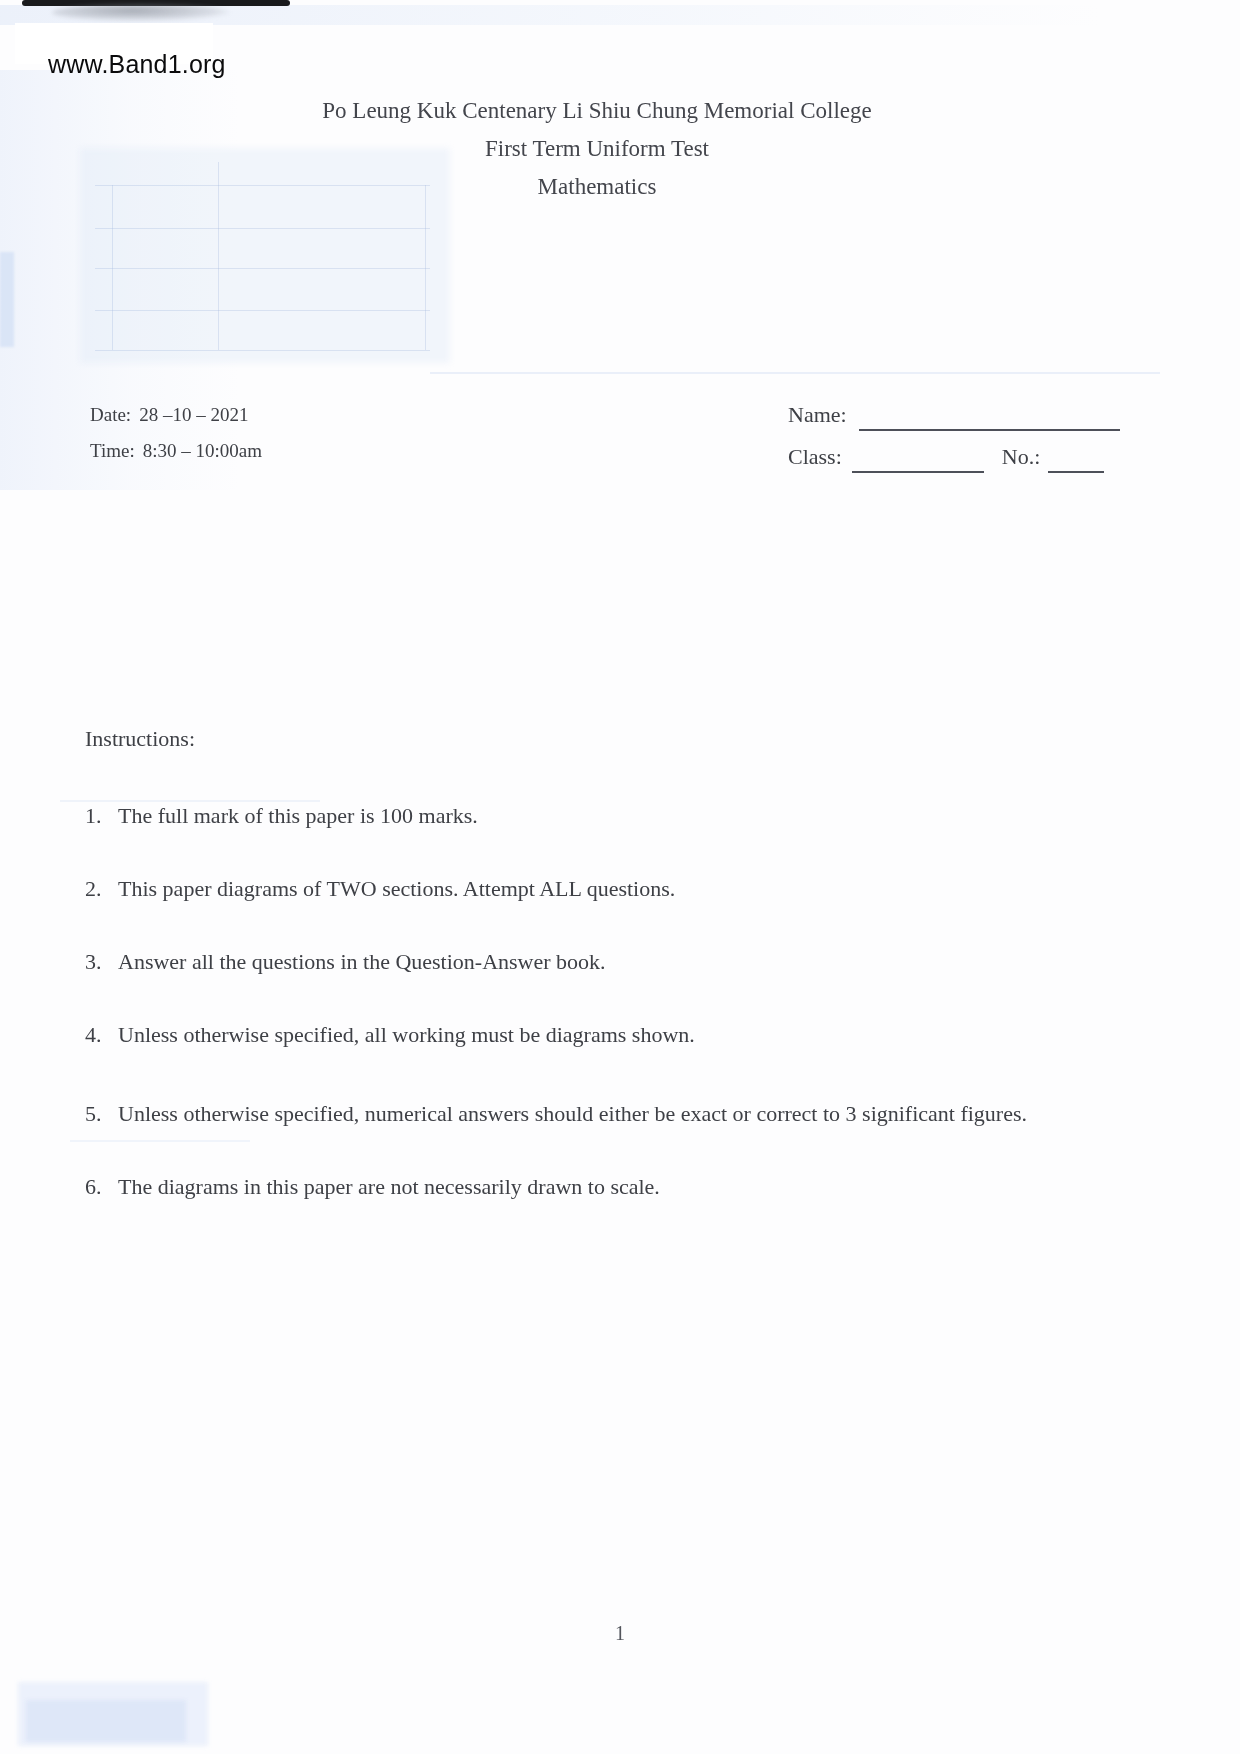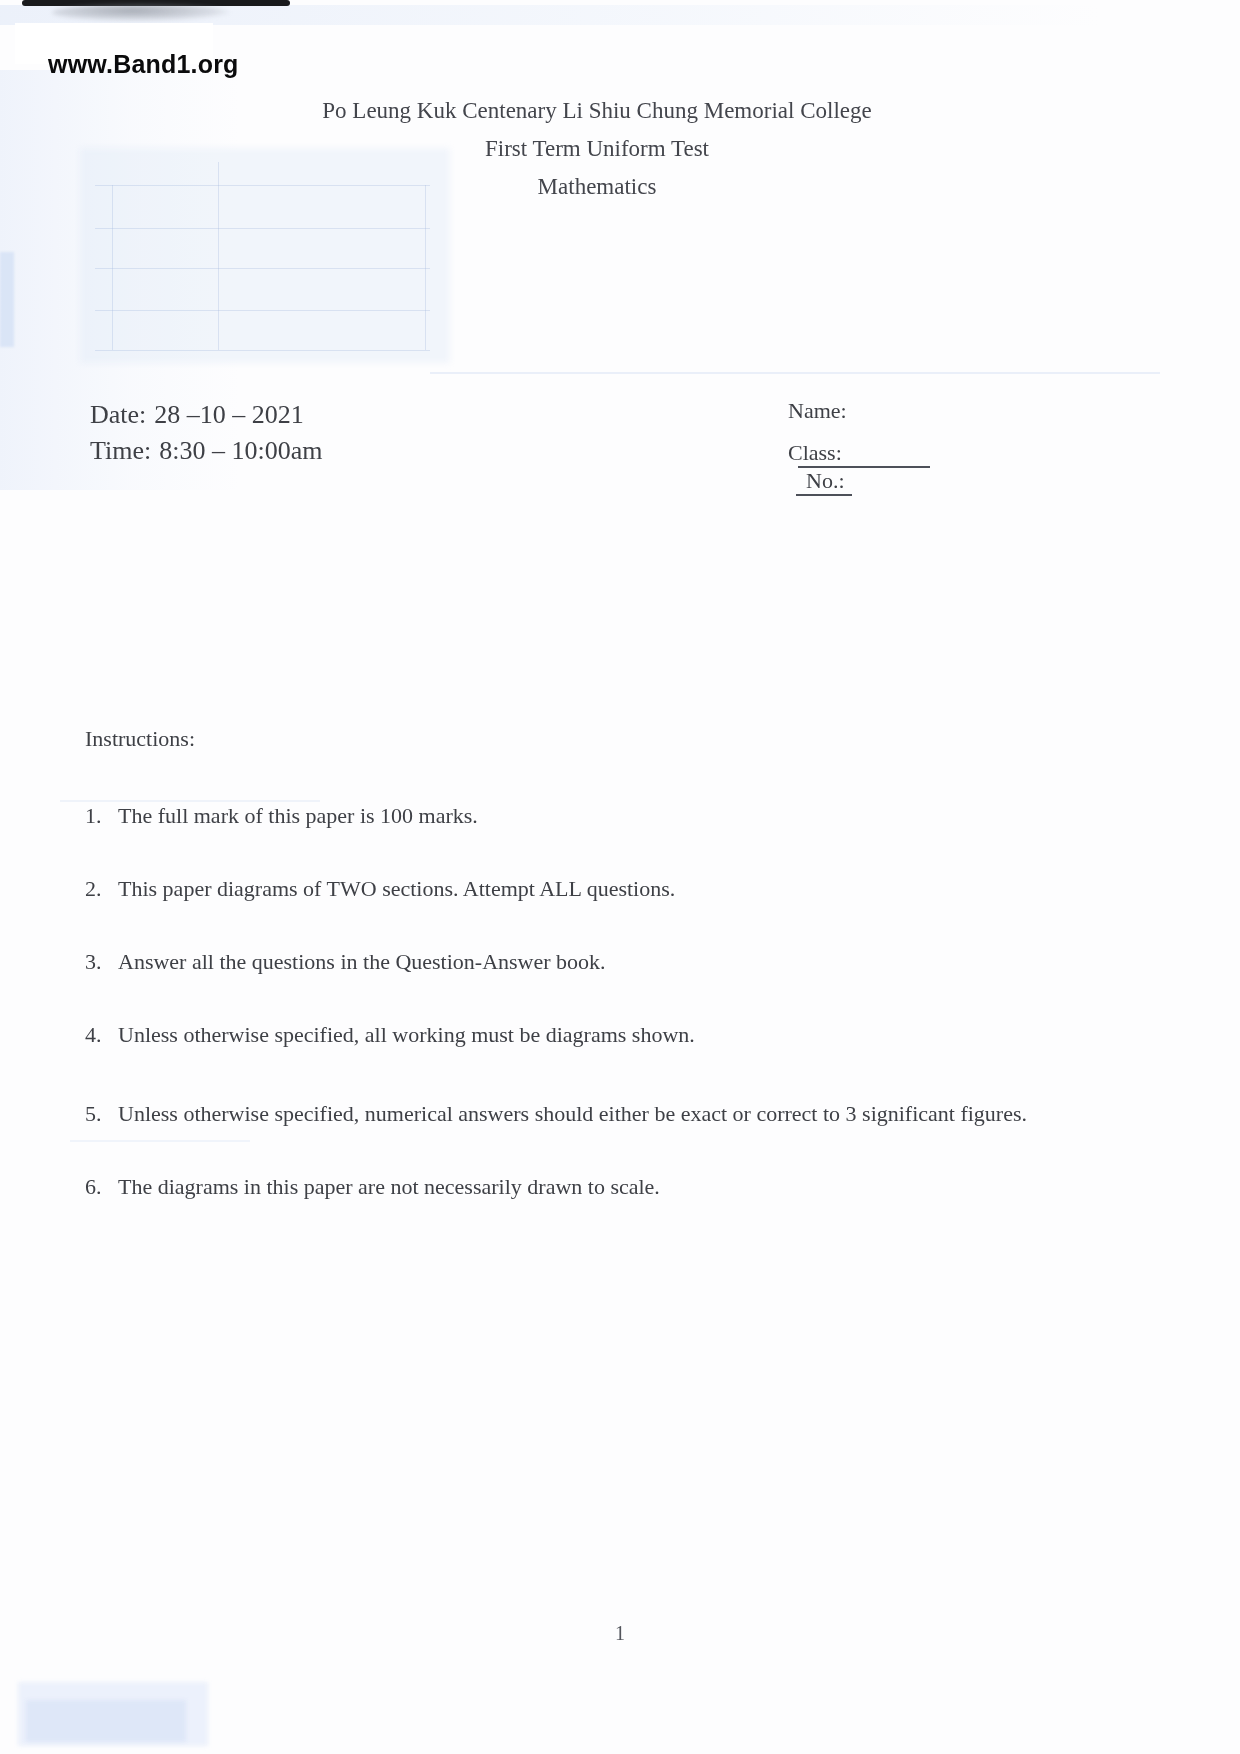--- a/index.html
+++ b/index.html
@@ -35,33 +35,33 @@
   .streak1{left:430px;top:372px;width:730px;height:2px;background:rgba(205,218,242,.40);}
   .streak2{left:60px;top:800px;width:260px;height:2px;background:rgba(212,224,244,.35);}
   .streak3{left:70px;top:1140px;width:180px;height:2px;background:rgba(212,224,244,.30);}
   .bottom-patch{left:18px;top:1682px;width:190px;height:64px;background:rgba(222,232,249,.55);filter:blur(2px);}
   .bottom-patch2{left:26px;top:1700px;width:160px;height:42px;background:rgba(206,220,244,.45);filter:blur(2px);}
 
   
   .wm-box{position:absolute;left:15px;top:23px;width:198px;height:41px;background:#ffffff;}
   .wm-text{position:absolute;left:33px;top:27px;
     font-family:"Liberation Sans","DejaVu Sans",sans-serif;
-    font-size:25px;font-weight:700;color:#0b0b0c;letter-spacing:.2px;}
+    font-size:25px;font-weight:400;color:#0b0b0c;letter-spacing:.2px;}
 
   
   .title-block{position:absolute;left:0;top:92px;width:1124px;text-align:center;
     font-size:23px;line-height:38px;color:#43454c;padding-left:35px;}
 
   
-  .meta-left{position:absolute;left:90px;top:397px;font-size:26px;line-height:36px;font-family:Liberation Serif, serif;}
+  .meta-left{position:absolute;left:90px;top:397px;font-size:19px;line-height:36px;font-family:Liberation Serif, serif;}
   .meta-left .val{margin-left:8px;}
 
   
   .meta-right{position:absolute;left:788px;top:398px;width:332px;font-size:22px;}
-  .mr-row{display:flex;align-items:flex-start;height:34px;flex-direction:column;}
+  .mr-row{display:flex;align-items:center;height:34px;}
   .mr-row + .mr-row{margin-top:8px;}
   .fill{border-bottom:2px solid #4d5059;height:30px;}
   .fill-name{flex:1;margin-left:12px;}
   .fill-class{width:132px;margin-left:10px;}
   .no-label{margin-left:18px;}
   .fill-no{width:56px;margin-left:8px;}
 
   
   .instr-heading{position:absolute;left:85px;top:723px;font-size:22px;line-height:32px;}
   .instr{position:absolute;left:85px;top:800px;width:1030px;}

